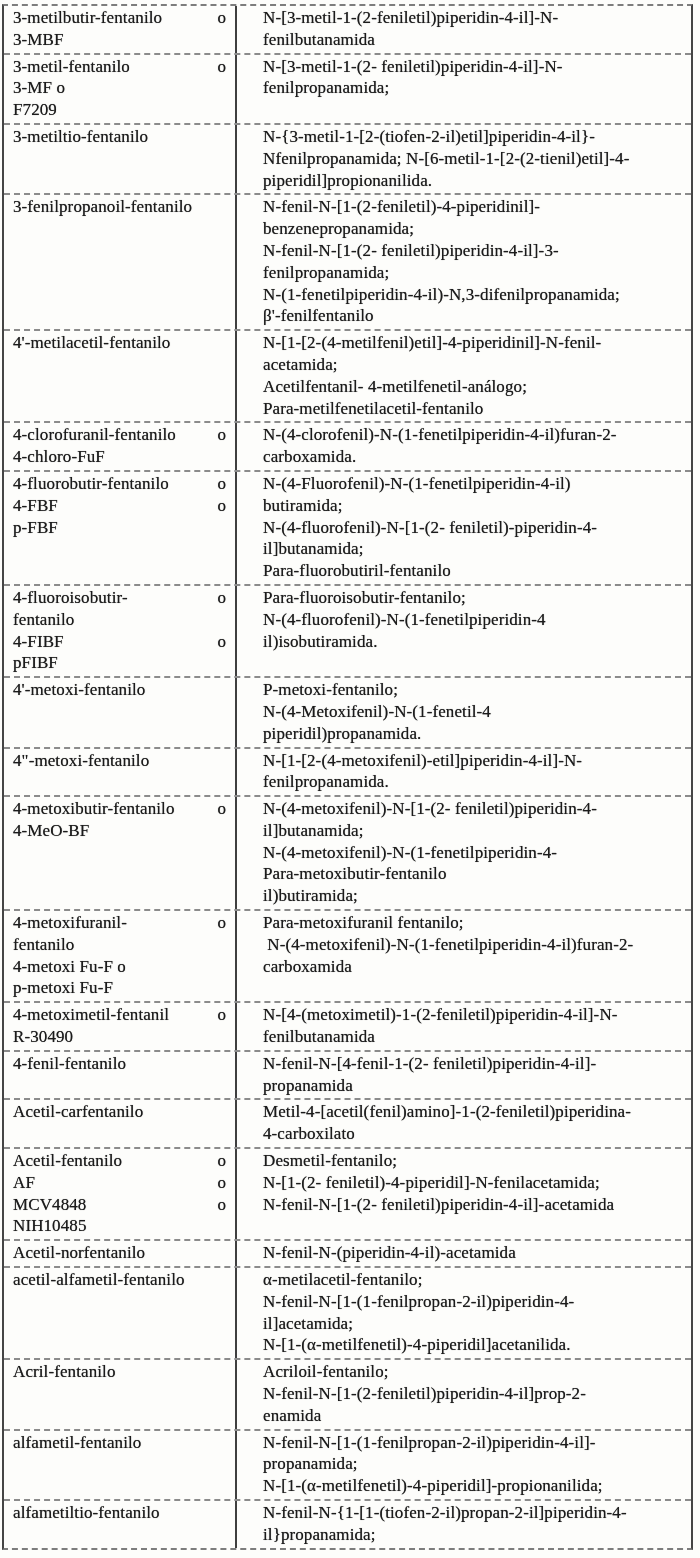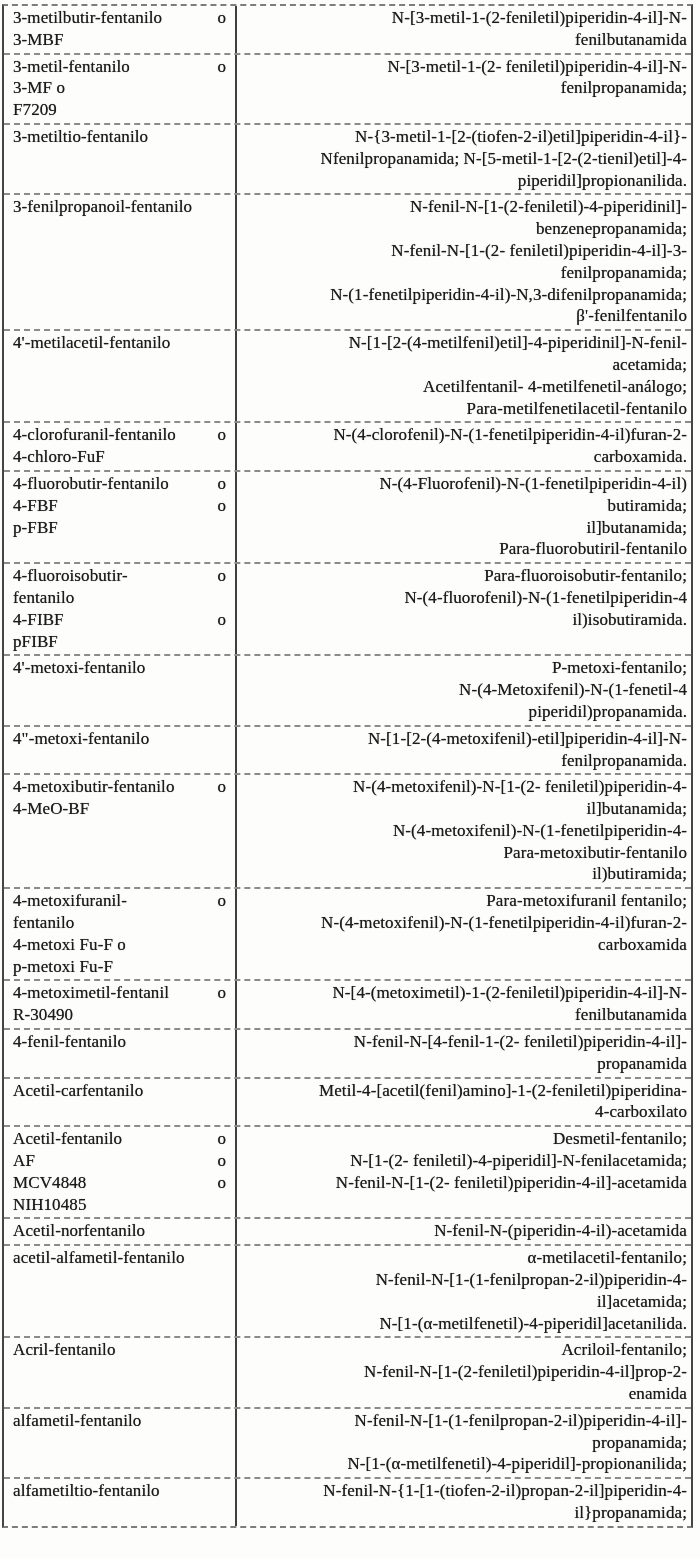--- a/index.html
+++ b/index.html
@@ -28,22 +28,21 @@
   .cell-name {
     flex: 0 0 233px;
     width: 233px;
     box-sizing: border-box;
     border-right: 2px solid #3f3f3f;
     padding: 1px 7px 2px 9px;
   }
   .cell-chem {
     flex: 1 1 auto;
     box-sizing: border-box;
-    padding: 1px 4px 2px 10px;
-    text-align: right;
+    padding: 1px 4px 2px 26px;
   }
   .line {
     font-size: 17px;
     line-height: 21.8px;
     color: #1b1b1b;
     white-space: pre-wrap;
     text-shadow: 0 0 0.7px rgba(25,25,25,0.75);
     letter-spacing: 0.1px;
   }
   .name-line { display: flex; gap: 38px; }
@@ -74,21 +73,21 @@
           <div class="line chem-line">N-[3-metil-1-(2- feniletil)piperidin-4-il]-N-</div>
           <div class="line chem-line">fenilpropanamida;</div>
         </div>
       </div>
       <div class="t-row">
         <div class="cell-name">
           <div class="line name-line"><span class="nm">3-metiltio-fentanilo</span></div>
         </div>
         <div class="cell-chem">
           <div class="line chem-line">N-{3-metil-1-[2-(tiofen-2-il)etil]piperidin-4-il}-</div>
-          <div class="line chem-line">Nfenilpropanamida; N-[5-metil-1-[2-(2-tienil)etil]-4-</div>
+          <div class="line chem-line">Nfenilpropanamida; N-[6-metil-1-[2-(2-tienil)etil]-4-</div>
           <div class="line chem-line">piperidil]propionanilida.</div>
         </div>
       </div>
       <div class="t-row">
         <div class="cell-name">
           <div class="line name-line"><span class="nm">3-fenilpropanoil-fentanilo</span></div>
         </div>
         <div class="cell-chem">
           <div class="line chem-line">N-fenil-N-[1-(2-feniletil)-4-piperidinil]-</div>
           <div class="line chem-line">benzenepropanamida;</div>
@@ -121,20 +120,21 @@
       </div>
       <div class="t-row">
         <div class="cell-name">
           <div class="line name-line"><span class="nm">4-fluorobutir-fentanilo</span><span class="conj">o</span></div>
           <div class="line name-line"><span class="nm">4-FBF</span><span class="conj">o</span></div>
           <div class="line name-line"><span class="nm">p-FBF</span></div>
         </div>
         <div class="cell-chem">
           <div class="line chem-line">N-(4-Fluorofenil)-N-(1-fenetilpiperidin-4-il)</div>
           <div class="line chem-line">butiramida;</div>
+          <div class="line chem-line">N-(4-fluorofenil)-N-[1-(2- feniletil)-piperidin-4-</div>
           <div class="line chem-line">il]butanamida;</div>
           <div class="line chem-line">Para-fluorobutiril-fentanilo</div>
         </div>
       </div>
       <div class="t-row">
         <div class="cell-name">
           <div class="line name-line"><span class="nm">4-fluoroisobutir-fentanilo</span><span class="conj">o</span></div>
           <div class="line name-line"><span class="nm">4-FIBF</span><span class="conj">o</span></div>
           <div class="line name-line"><span class="nm">pFIBF</span></div>
         </div>

